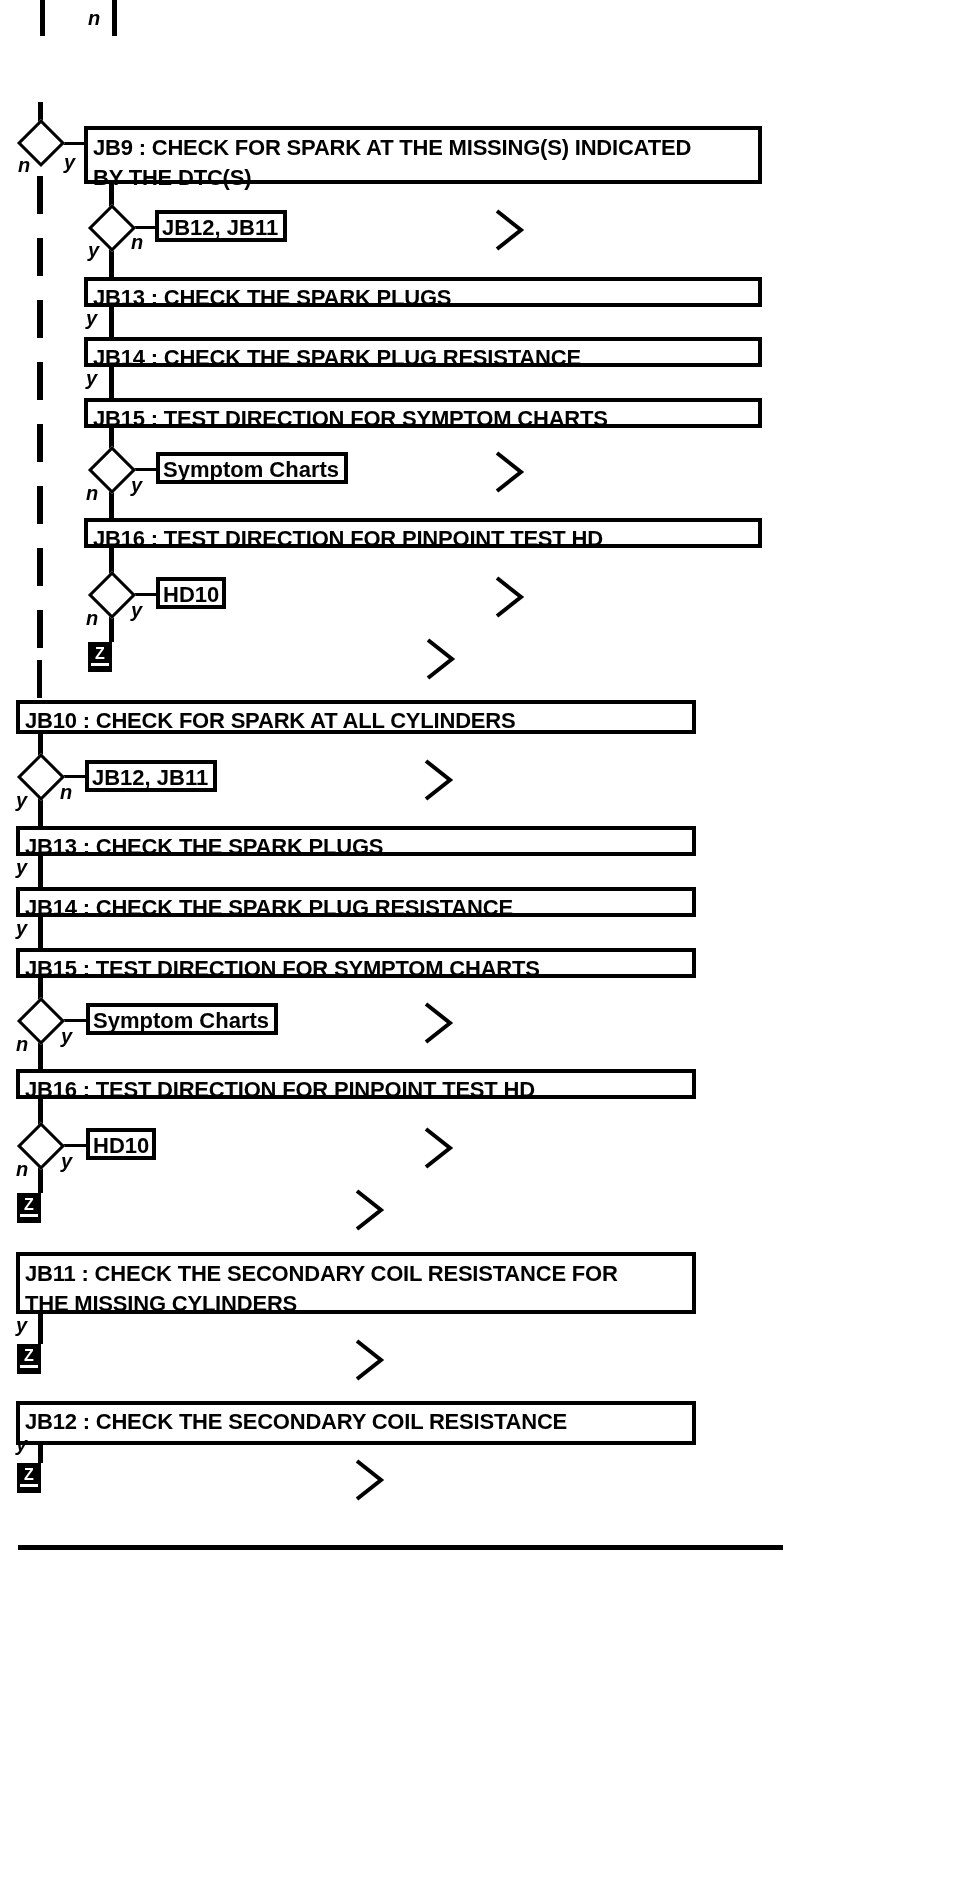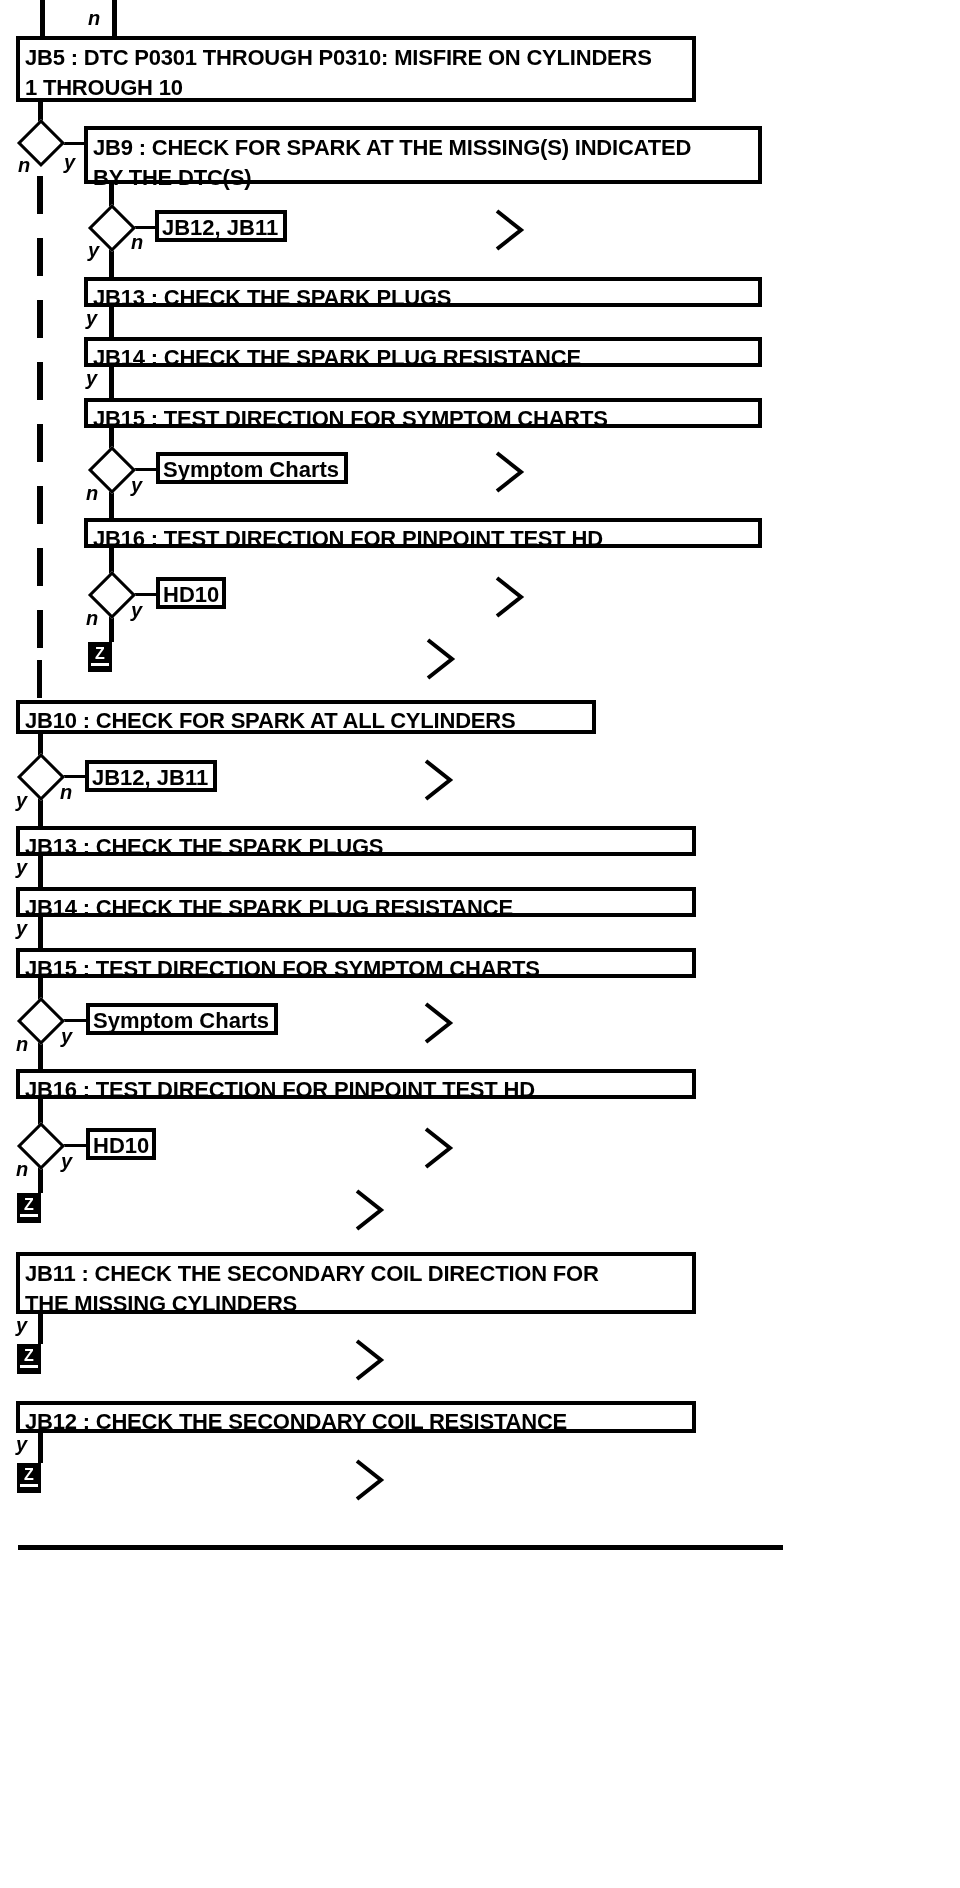--- a/index.html
+++ b/index.html
@@ -126,22 +126,20 @@
 </style>
 </head>
 <body>
 
 <div id="canvas">
 
   <div class="vline" style="left:40px; top:0px; height:36px;"></div>
   <div class="vline" style="left:112px; top:0px; height:36px;"></div>
   <span class="branch-label" style="left:88px; top:8px;">n</span>
 
-  <div class="step-box two-line" style="left:16px; top:36px; width:680px; height:66px;">JB5 : DTC P0301 THROUGH P0310: MISFIRE ON CYLINDERS
-1 THROUGH 10</div>
 
   <div class="vline" style="left:38px; top:102px; height:24px;"></div>
 
   <div class="diamond" style="left:24px; top:126px;"></div>
   <span class="branch-label" style="left:18px; top:155px;">n</span>
   <span class="branch-label" style="left:64px; top:152px;">y</span>
   <div class="thinline" style="left:58px; top:142px; width:28px;"></div>
 
   <div class="dash" style="left:37px; top:176px; height:38px;"></div>
   <div class="dash" style="left:37px; top:238px; height:38px;"></div>
@@ -220,21 +218,21 @@
   </div>
 
   <div class="chevron" style="left:424px; top:637px;">
     <svg width="34" height="44" viewBox="0 0 34 44">
         <polyline points="4,3 28,22 4,41" fill="none" stroke="#000" stroke-width="4"></polyline>
       </svg>
   </div>
 
   <div class="vline" style="left:37px; top:660px; height:38px;"></div>
 
-  <div class="step-box" style="left:16px; top:700px; width:580px; height:34px;">JB10 : CHECK FOR SPARK AT ALL CYLINDERS</div>
+  <div class="step-box" style="left:16px; top:700px; width:680px; height:34px;">JB10 : CHECK FOR SPARK AT ALL CYLINDERS</div>
   <div class="vline" style="left:38px; top:734px; height:26px;"></div>
 
   <div class="diamond" style="left:24px; top:760px;"></div>
   <span class="branch-label" style="left:16px; top:790px;">y</span>
   <span class="branch-label" style="left:60px; top:782px;">n</span>
   <div class="thinline" style="left:57px; top:775px; width:30px;"></div>
 
   <div class="ref-box" style="left:85px; top:760px; width:132px; height:32px;">JB12, JB11</div>
 
   <div class="chevron" style="left:422px; top:758px;">
@@ -292,36 +290,36 @@
   <div class="z-box" style="left:17px; top:1193px; width:24px; height:30px;">
     <span class="z-inner">Z</span>
   </div>
 
   <div class="chevron" style="left:353px; top:1188px;">
     <svg width="34" height="44" viewBox="0 0 34 44">
         <polyline points="4,3 28,22 4,41" fill="none" stroke="#000" stroke-width="4"></polyline>
       </svg>
   </div>
 
-  <div class="step-box two-line" style="left:16px; top:1252px; width:680px; height:62px;">JB11 : CHECK THE SECONDARY COIL DIRECTION FOR
+  <div class="step-box two-line" style="left:16px; top:1252px; width:680px; height:62px;">JB11 : CHECK THE SECONDARY COIL RESISTANCE FOR
 THE MISSING CYLINDERS</div>
   <div class="vline" style="left:38px; top:1314px; height:30px;"></div>
   <span class="branch-label" style="left:16px; top:1315px;">y</span>
 
   <div class="z-box" style="left:17px; top:1344px; width:24px; height:30px;">
     <span class="z-inner">Z</span>
   </div>
 
   <div class="chevron" style="left:353px; top:1338px;">
     <svg width="34" height="44" viewBox="0 0 34 44">
         <polyline points="4,3 28,22 4,41" fill="none" stroke="#000" stroke-width="4"></polyline>
       </svg>
   </div>
 
-  <div class="step-box" style="left:16px; top:1401px; width:680px; height:32px;">JB12 : CHECK THE SECONDARY COIL RESISTANCE</div>
+  <div class="step-box" style="left:16px; top:1401px; width:680px; height:44px;">JB12 : CHECK THE SECONDARY COIL RESISTANCE</div>
   <div class="vline" style="left:38px; top:1433px; height:30px;"></div>
   <span class="branch-label" style="left:16px; top:1434px;">y</span>
 
   <div class="z-box" style="left:17px; top:1463px; width:24px; height:30px;">
     <span class="z-inner">Z</span>
   </div>
 
   <div class="chevron" style="left:353px; top:1458px;">
     <svg width="34" height="44" viewBox="0 0 34 44">
         <polyline points="4,3 28,22 4,41" fill="none" stroke="#000" stroke-width="4"></polyline>

